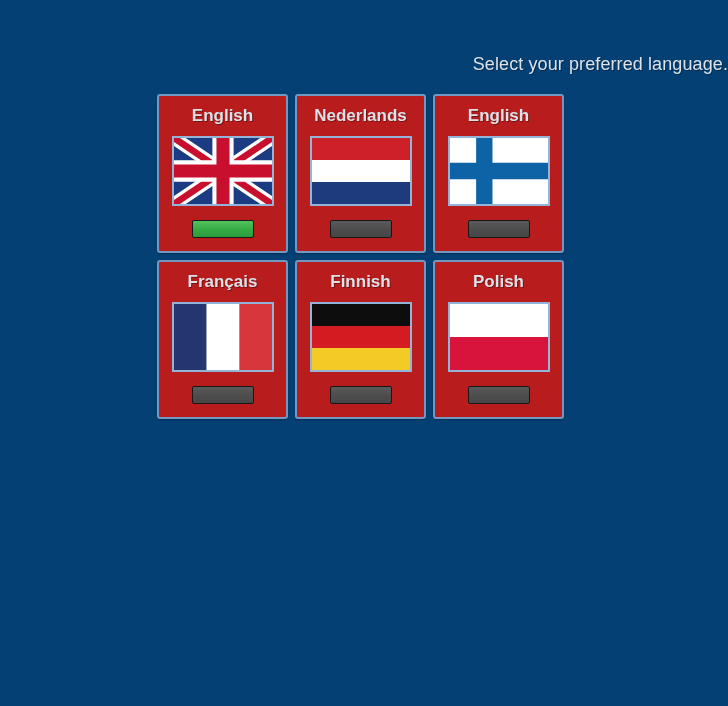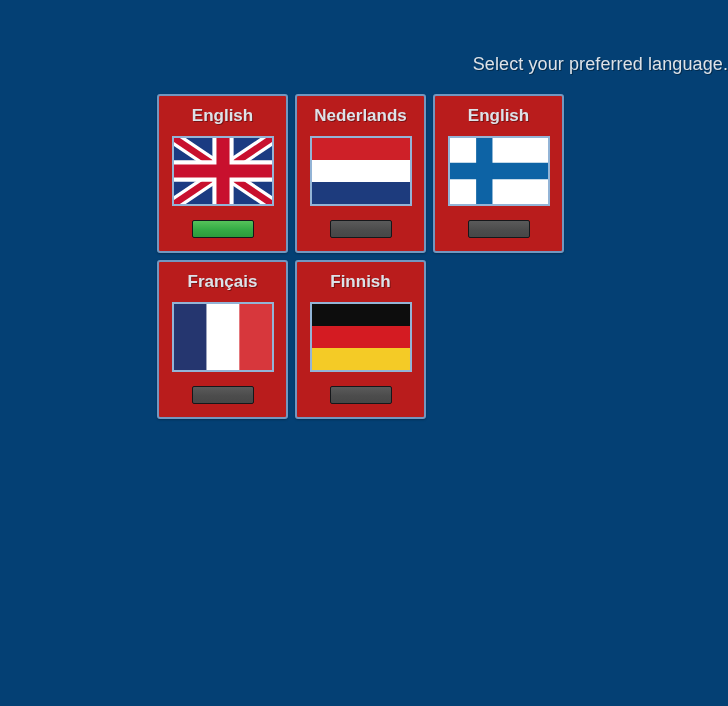--- a/index.html
+++ b/index.html
@@ -164,15 +164,25 @@
     <div class="flag-wrap">
       <svg class="flag" viewBox="0 0 60 40" preserveAspectRatio="none">
         <rect width="60" height="13.34" fill="#0d0d0d"></rect>
         <rect y="13.34" width="60" height="13.33" fill="#d41b22"></rect>
         <rect y="26.67" width="60" height="13.33" fill="#f4cb26"></rect>
       </svg>
     </div>
     <div class="status-bar off"></div>
   </div>
 
+  <div class="lang-card">
+    <div class="lang-label">Polish</div>
+    <div class="flag-wrap">
+      <svg class="flag" viewBox="0 0 60 40" preserveAspectRatio="none">
+        <rect width="60" height="20" fill="#ffffff"></rect>
+        <rect y="20" width="60" height="20" fill="#d9143c"></rect>
+      </svg>
+    </div>
+    <div class="status-bar off"></div>
+  </div>
 
 
 </div>
 
 </body></html>

